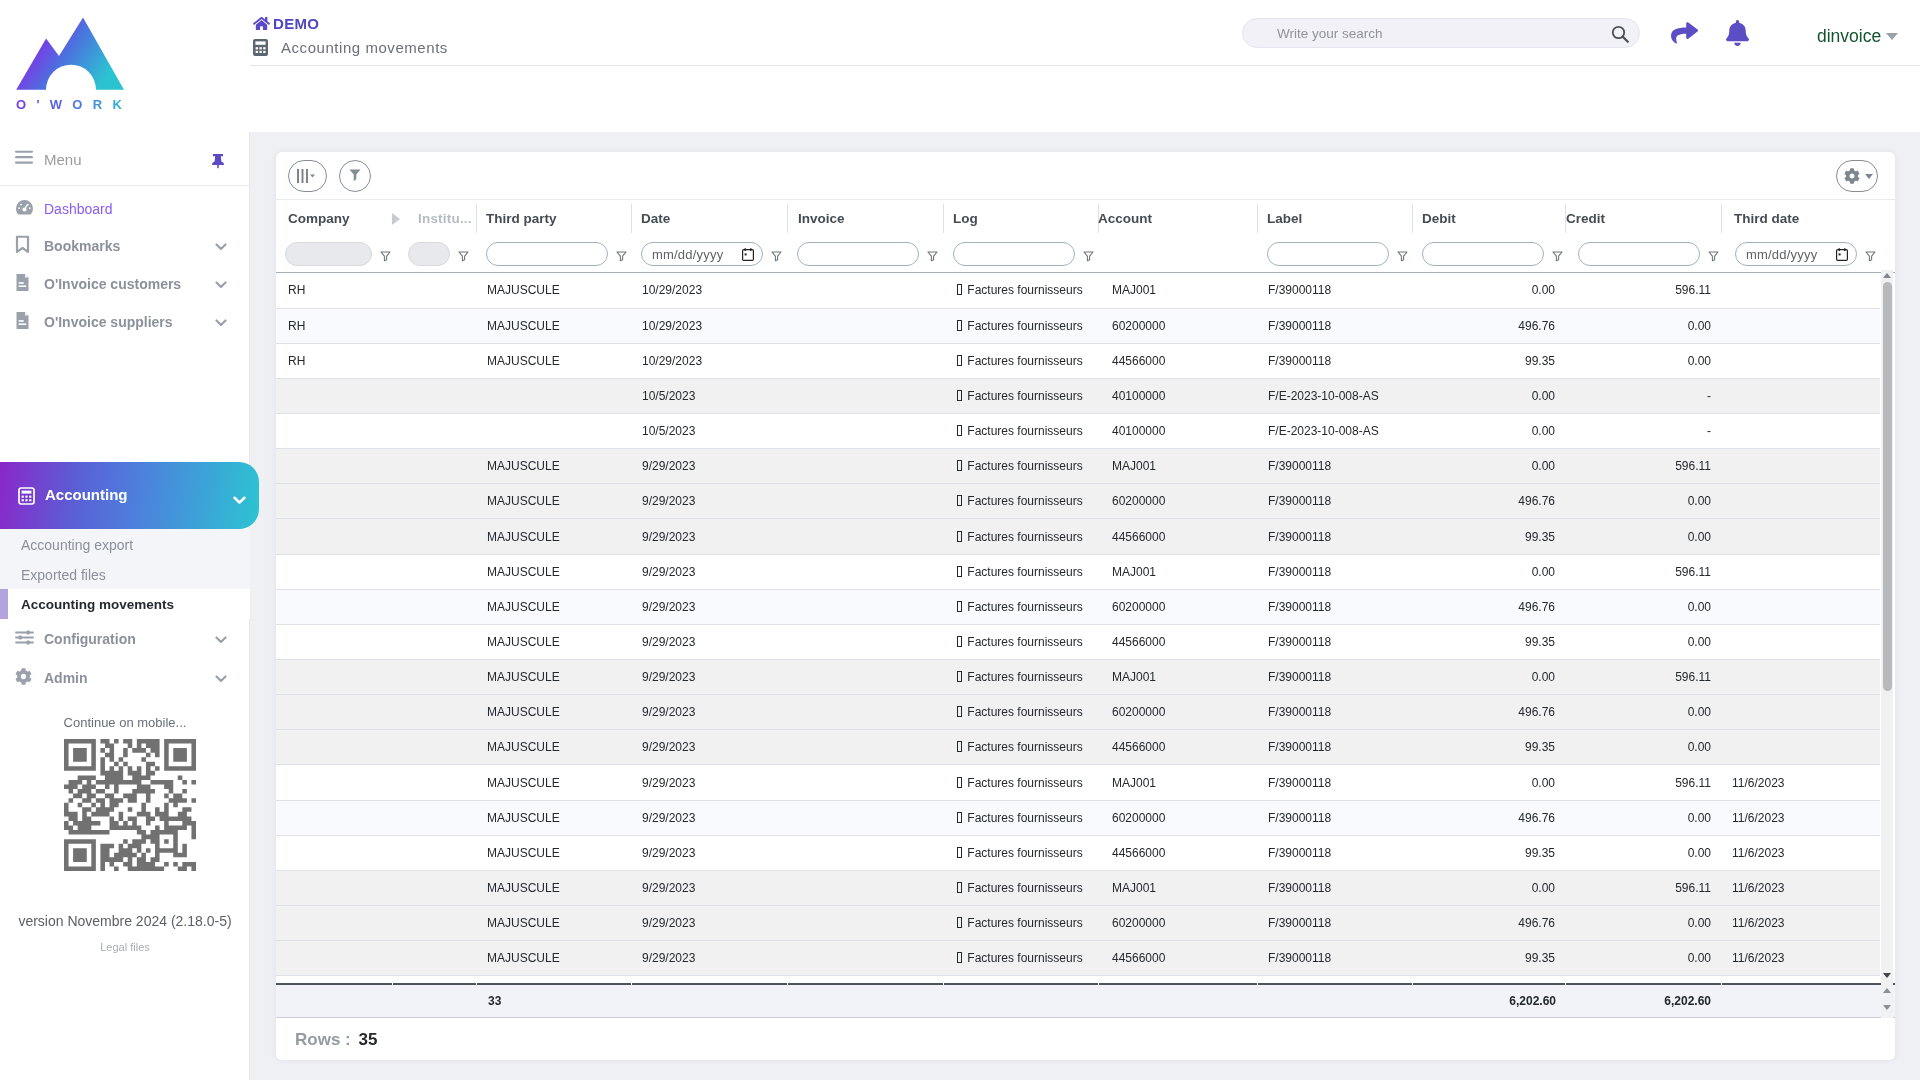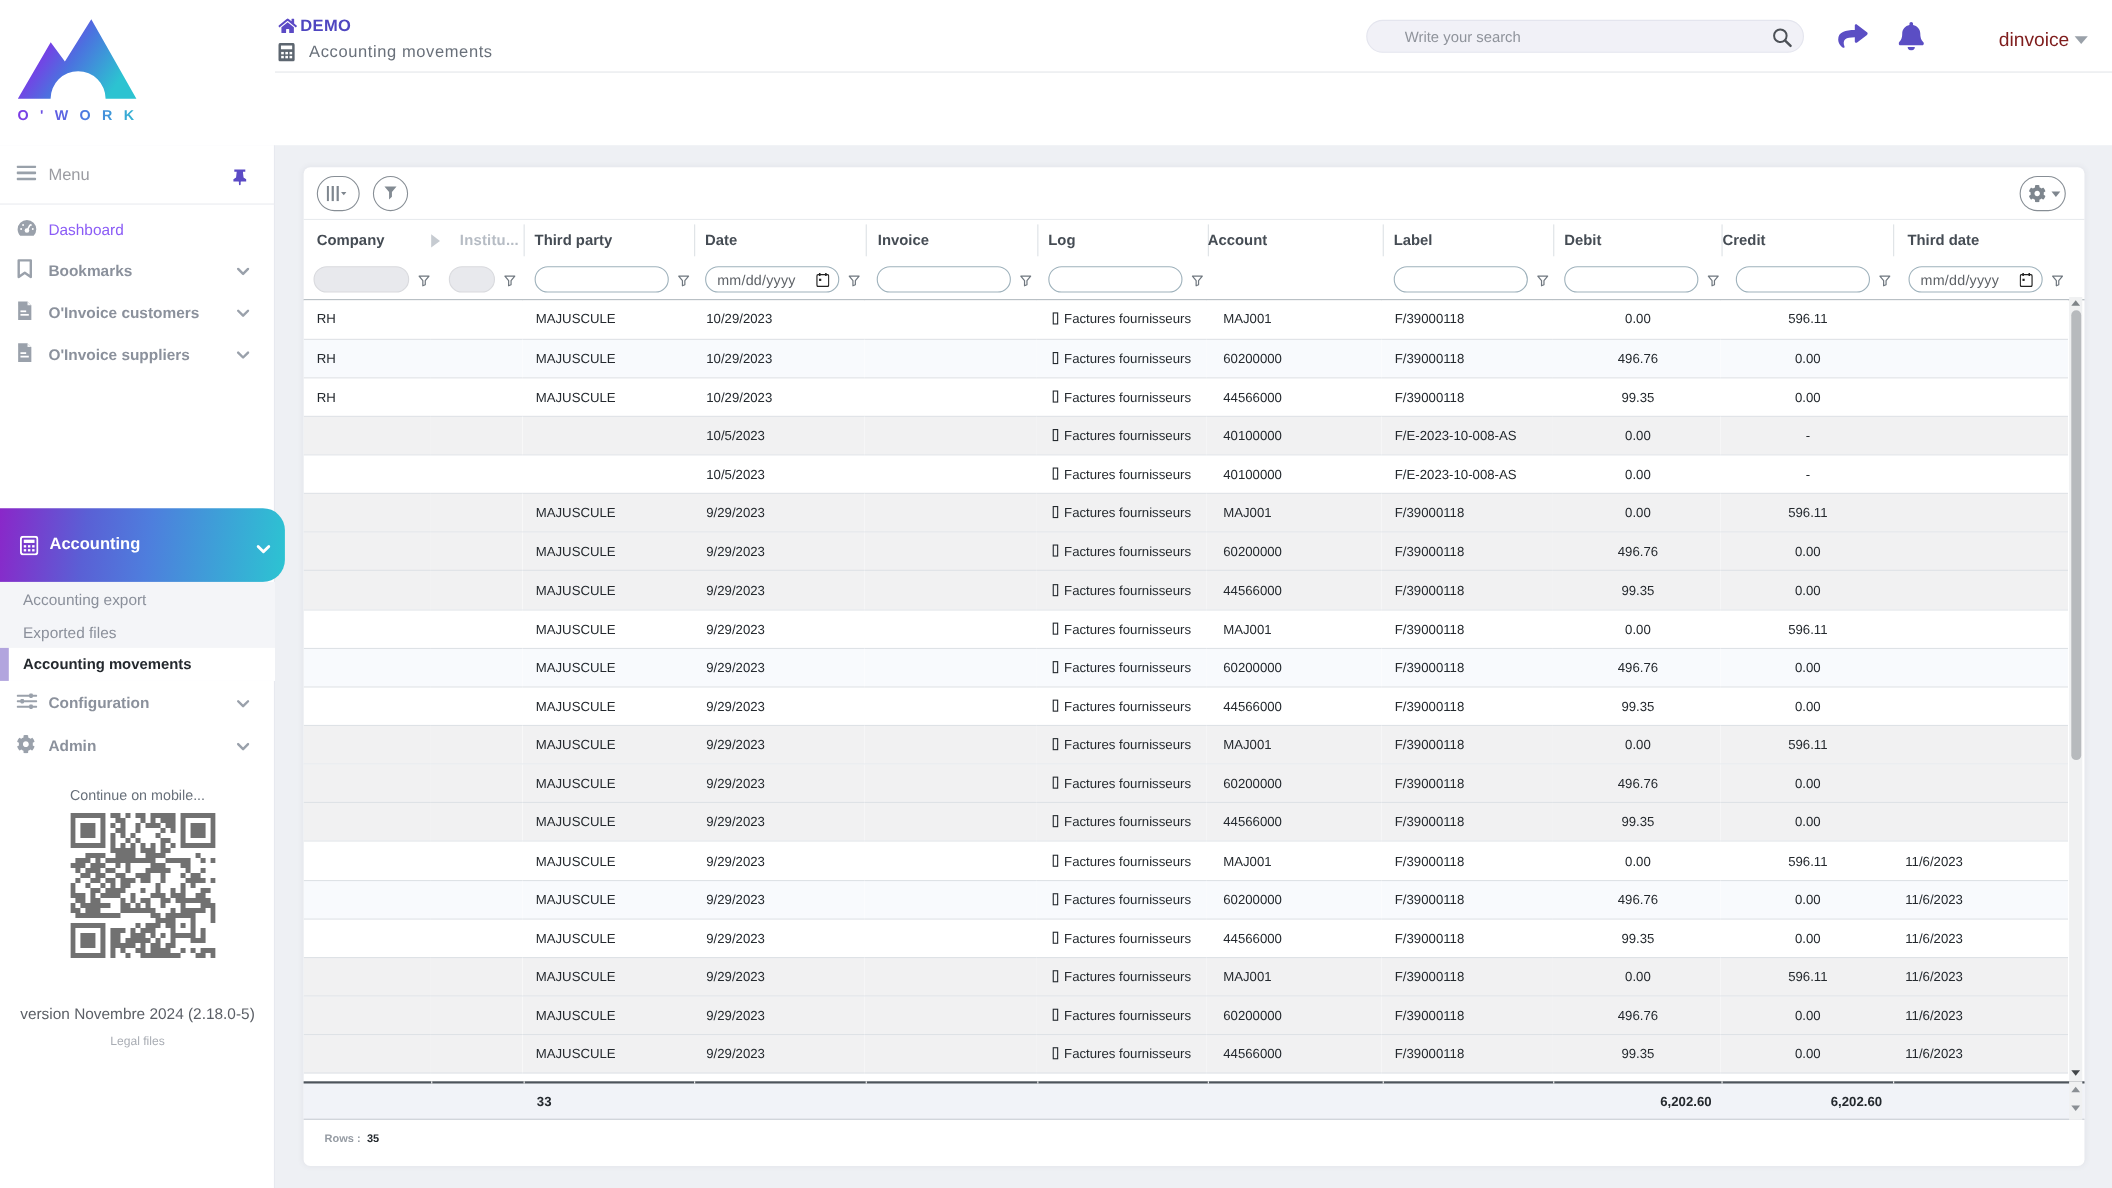--- a/index.html
+++ b/index.html
@@ -3,21 +3,21 @@
 *{margin:0;padding:0;box-sizing:border-box}
 html,body{width:1920px;height:1080px;background:#eef0f4;font-family:"Liberation Sans",sans-serif;overflow:hidden;position:relative}
 
 #tophead{position:absolute;left:0;top:0;width:1920px;height:132px;background:#fff}
 #bcline{position:absolute;left:250px;top:65px;width:1670px;height:1px;background:#e3e6ea}
 #demo{position:absolute;left:273px;top:15px;font-size:15px;font-weight:bold;color:#4f46c0;letter-spacing:.3px}
 #amov{position:absolute;left:281px;top:39px;font-size:15px;color:#69707a;letter-spacing:.55px}
 #search{position:absolute;left:1242px;top:18px;width:398px;height:30px;background:#f1f1f7;border:1px solid #e4e5ee;border-radius:15px}
 #search span{position:absolute;left:34px;top:7px;font-size:13.5px;color:#8f939b}
 #mag{position:absolute;right:9px;top:6px}
-#dinv{position:absolute;left:1817px;top:26px;font-size:17.5px;color:#7f1d1d}
+#dinv{position:absolute;left:1817px;top:26px;font-size:17.5px;color:#14532d}
 #dincaret{position:absolute;left:1886px;top:33px;width:0;height:0;border-left:6.5px solid transparent;border-right:6.5px solid transparent;border-top:7px solid #9aa1a9}
 
 #sidebar{position:absolute;left:0;top:132px;width:250px;height:948px;background:#fff;border-right:1px solid #e7e9ef}
 .mitem{position:absolute;left:0;width:250px;font-size:14px;font-weight:bold;color:#8b919c}
 .mitem .lbl{position:absolute;left:44px;top:50%;transform:translateY(-50%)}
 .mitem .ic{position:absolute;left:15px;top:50%;transform:translateY(-50%)}
 .mitem .ch{position:absolute;left:215px;top:50%;transform:translateY(-50%)}
 .sub{position:absolute;left:0;width:250px;background:#f4f5f8}
 .sitem{position:absolute;left:21px;font-size:14px;color:#8b909b;transform:translateY(-50%)}
 #accblock{position:absolute;left:0;top:330px;width:259px;height:67px;border-radius:0 20px 20px 0;background:linear-gradient(97deg,#8a27c9 0%,#5a60d5 30%,#4e7edd 52%,#2cc4d2 100%)}
@@ -31,31 +31,31 @@
 .hsep{position:absolute;top:4px;height:29px;width:1px;background:#dde1e5}
 #filtrow{position:absolute;left:0;top:84px;width:1619px;height:37px;border-bottom:1px solid #a9b1b7}
 .fin{position:absolute;top:6px;height:24px;background:#fff;border:1px solid #9fb2bc;border-radius:12px}
 .fin.dis{background:#e8e9ed;border-color:#d9dade}
 .fdate{display:flex;align-items:center;padding:0 8px 0 10px}
 .fdate span{font-size:13px;color:#5f6368;letter-spacing:.2px}
 .funw{position:absolute;top:12px}
 #rowsvp{position:absolute;left:0;top:121px;width:1605px;height:710px;overflow:hidden}
 table{border-collapse:collapse;table-layout:fixed;width:1604px}
 td{height:35.15px;font-size:12px;color:#24292e;padding:0 12px;border-bottom:1px solid #dee2e6;overflow:hidden;white-space:nowrap;vertical-align:middle}
-td.num{text-align:center;padding-right:9px}
+td.num{text-align:right;padding-right:9px}
 td:nth-child(6),td:nth-child(7){padding-left:15px}
 .tofu{display:inline-block;width:5px;height:11px;border:1px solid #24292e;vertical-align:-1px;margin-right:2px}
 
 #vsb{position:absolute;left:1605px;top:118px;width:12px;height:713px;background:#f0f1f2}
 #vsbthumb{position:absolute;left:1.5px;top:12px;width:9px;height:409px;background:#b7babd;border-radius:5px}
 
 #totrow{position:absolute;left:0;top:831px;width:1619px;height:35px;background:#f1f3f8;border-top:2px solid #4d545b;border-bottom:1px solid #c9ced4}
 .tot{position:absolute;top:0;height:35px;line-height:33px;font-size:12px;font-weight:bold;color:#24292e}
 #minisb{position:absolute;left:1605px;top:831px;width:12px;height:35px;background:#f0f1f2}
-#ftr{position:absolute;left:19px;top:878px;font-size:10px;color:#959ba3;font-weight:bold}
+#ftr{position:absolute;left:19px;top:878px;font-size:17px;color:#959ba3;font-weight:bold}
 #ftr b{color:#24292e;margin-left:3px}
 .arr{position:absolute;width:0;height:0;border-left:4.5px solid transparent;border-right:4.5px solid transparent}
 </style></head><body>
 
 <div id="tophead">
   <svg width="110" height="100" viewBox="0 0 110 100" style="position:absolute;left:16px;top:17px">
     <defs>
         <linearGradient id="lg" x1="0" y1="0" x2="1" y2="0.45">
       <stop offset="0" stop-color="#8d2be2"></stop>
           <stop offset="0.35" stop-color="#7442e5"></stop>

